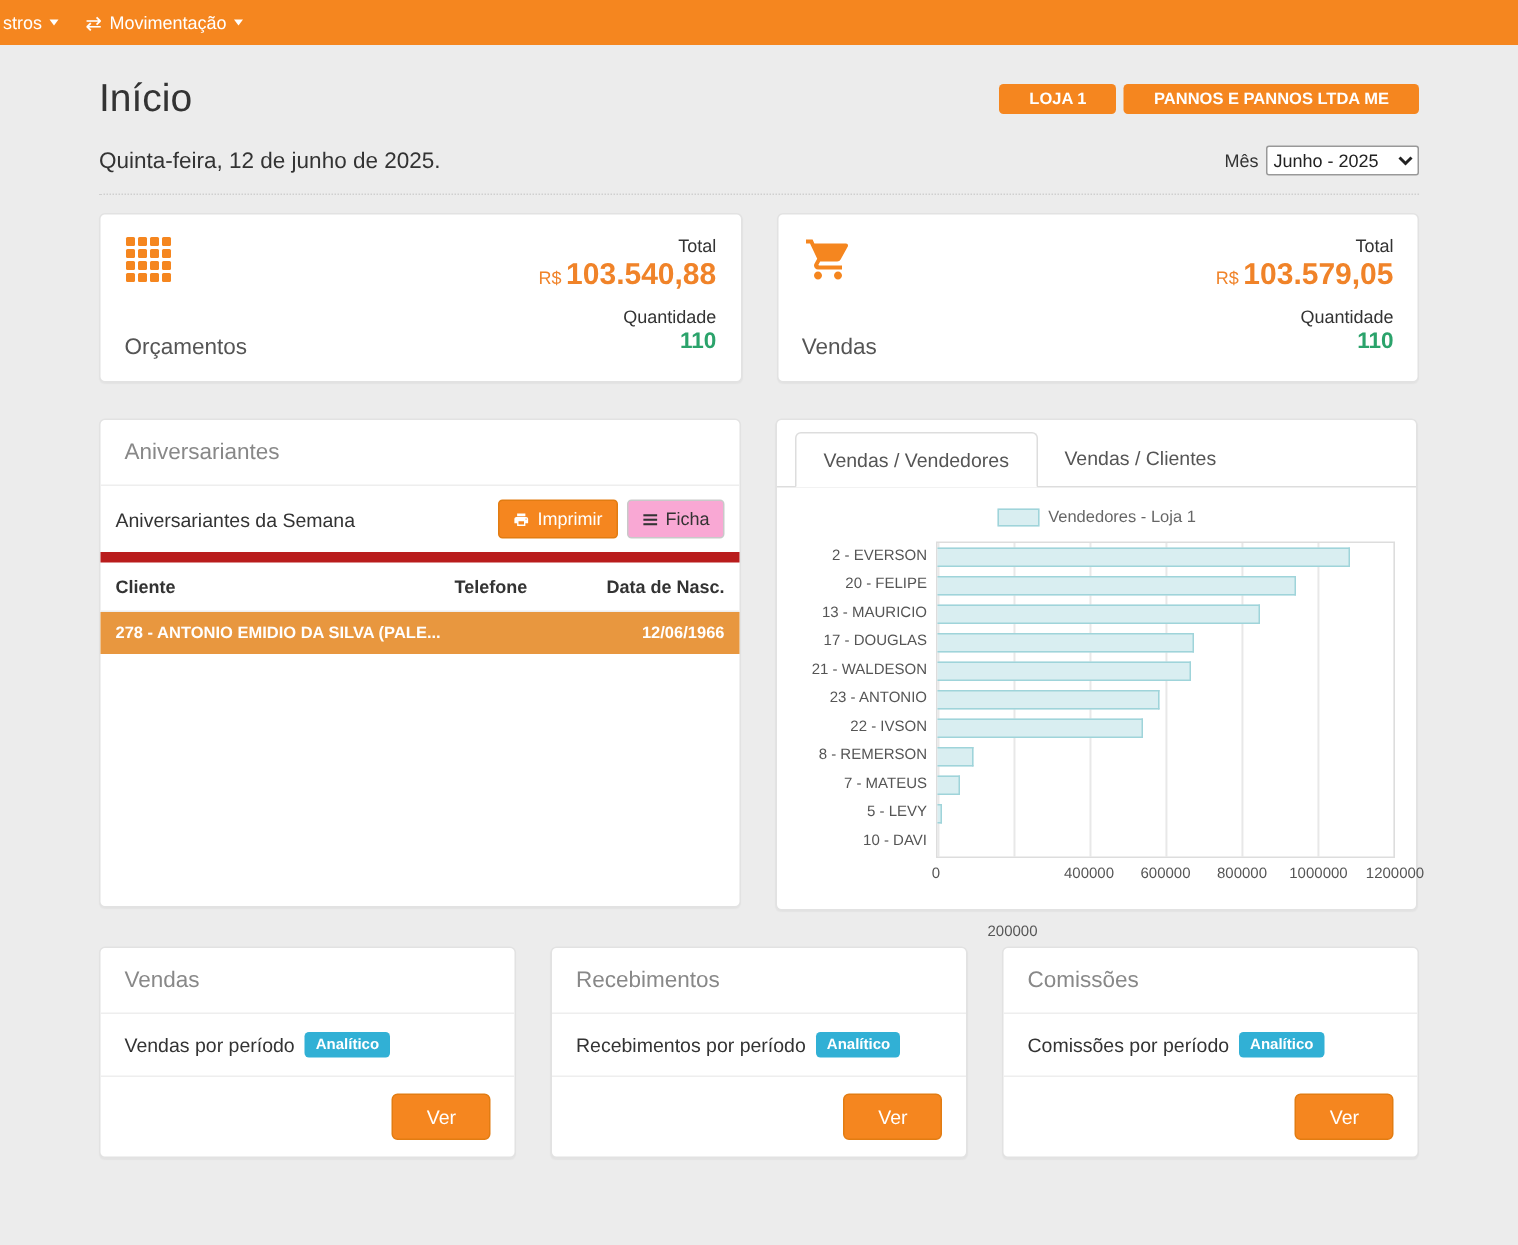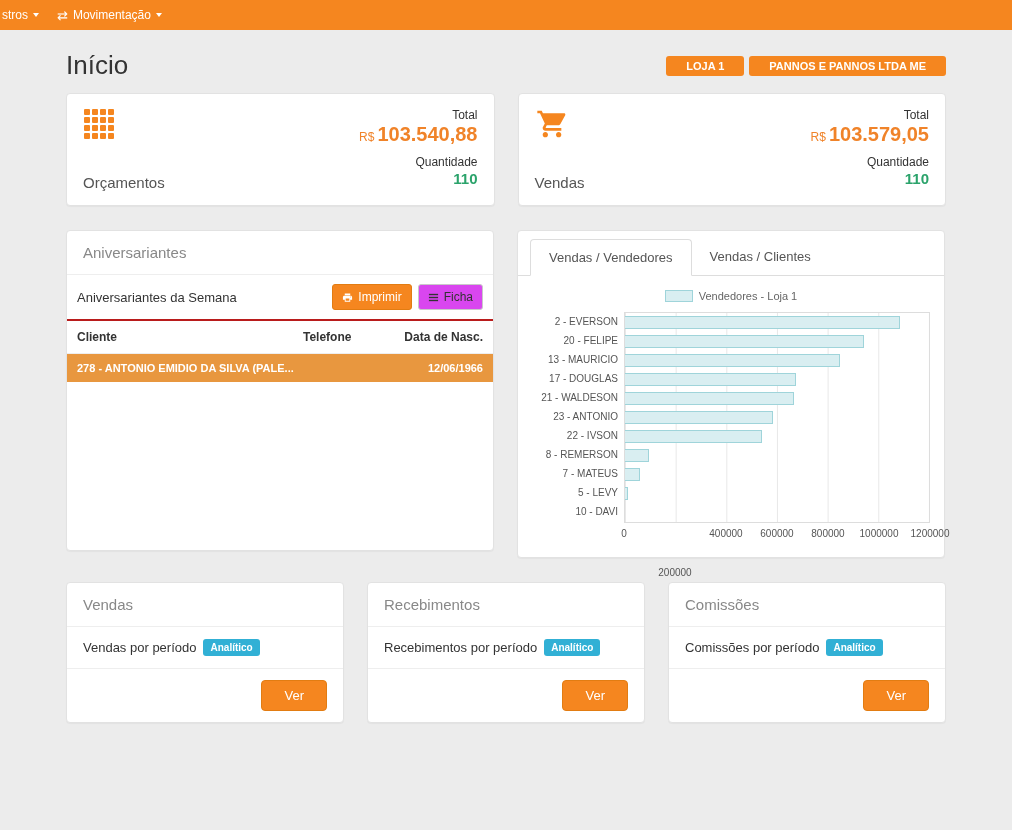--- a/index.html
+++ b/index.html
@@ -36,26 +36,26 @@
   .amount{color:#F08329;font-weight:bold;font-size:20px;line-height:1.2;}
   .amount .cur{font-size:12px;font-weight:normal;margin-right:3px;}
   .qty-label{margin-top:9px;}
   .qty{color:#2BA36B;font-weight:bold;font-size:15px;margin-top:1px;}
 
   .mid-row{display:flex;gap:23px;margin-top:24px;align-items:flex-start;}
 
   
   .birthdays-card{width:428px;}
   .panel-header{padding:13px 16px;font-size:15px;color:#888;border-bottom:1px solid #eee;}
-  .bd-toolbar{display:flex;justify-content:space-between;align-items:center;padding:9px 10px;border-bottom:2px solid #b91c1c;}
+  .bd-toolbar{display:flex;justify-content:space-between;align-items:center;padding:9px 10px;border-bottom:7px solid #b91c1c;}
   .bd-subtitle{font-size:13px;}
   .bd-buttons{display:flex;gap:6px;}
   .btn{display:inline-flex;align-items:center;gap:5px;font-size:12px;border-radius:3px;padding:5px 9px;cursor:pointer;border:1px solid transparent;font-family:inherit;}
   .btn-orange{background:#F5861F;color:#fff;border-color:#e27c12;}
-  .btn-light{background:#d946ef;color:#333;border-color:#c9c9c9;}
+  .btn-light{background:#f9a8d4;color:#333;border-color:#c9c9c9;}
   .bd-table-head{display:flex;padding:9px 10px;font-size:12px;font-weight:bold;border-bottom:1px solid #eee;}
   .col-cliente{flex:1;}
   .col-tel{width:88px;}
   .col-nasc{width:92px;text-align:right;}
   .bd-row{display:flex;align-items:center;background:#E8973F;color:#fff;font-weight:bold;font-size:11px;padding:8px 10px;cursor:pointer;}
   .bd-row .col-cliente{white-space:nowrap;overflow:hidden;text-overflow:ellipsis;padding-right:8px;}
   .bd-empty{height:168px;}
 
   
   .chart-card{width:428px;}
@@ -104,20 +104,29 @@
 <div class="container">
 
   <div class="header-row">
     <div class="page-title">Início</div>
     <div class="badges">
       <span class="badge-orange">LOJA 1</span>
       <span class="badge-orange">PANNOS E PANNOS LTDA ME</span>
     </div>
   </div>
 
+  <div class="date-row">
+    <div class="date-text">Quinta-feira, 12 de junho de 2025.</div>
+    <div class="month-wrap">
+      <span>Mês</span>
+      <select class="month-select">
+        <option>Junho - 2025</option>
+      </select>
+    </div>
+  </div>
 
   <div class="summary-row">
     <div class="card summary-card">
       <div class="summary-left">
         <span>
           <svg class="icon-svg" width="32" height="32" viewBox="0 0 32 32">
             <g fill="#F5861F">
               <rect x="1" y="1" width="6" height="6" rx="1"></rect>
                 <rect x="9" y="1" width="6" height="6" rx="1"></rect>
                 <rect x="17" y="1" width="6" height="6" rx="1"></rect>

